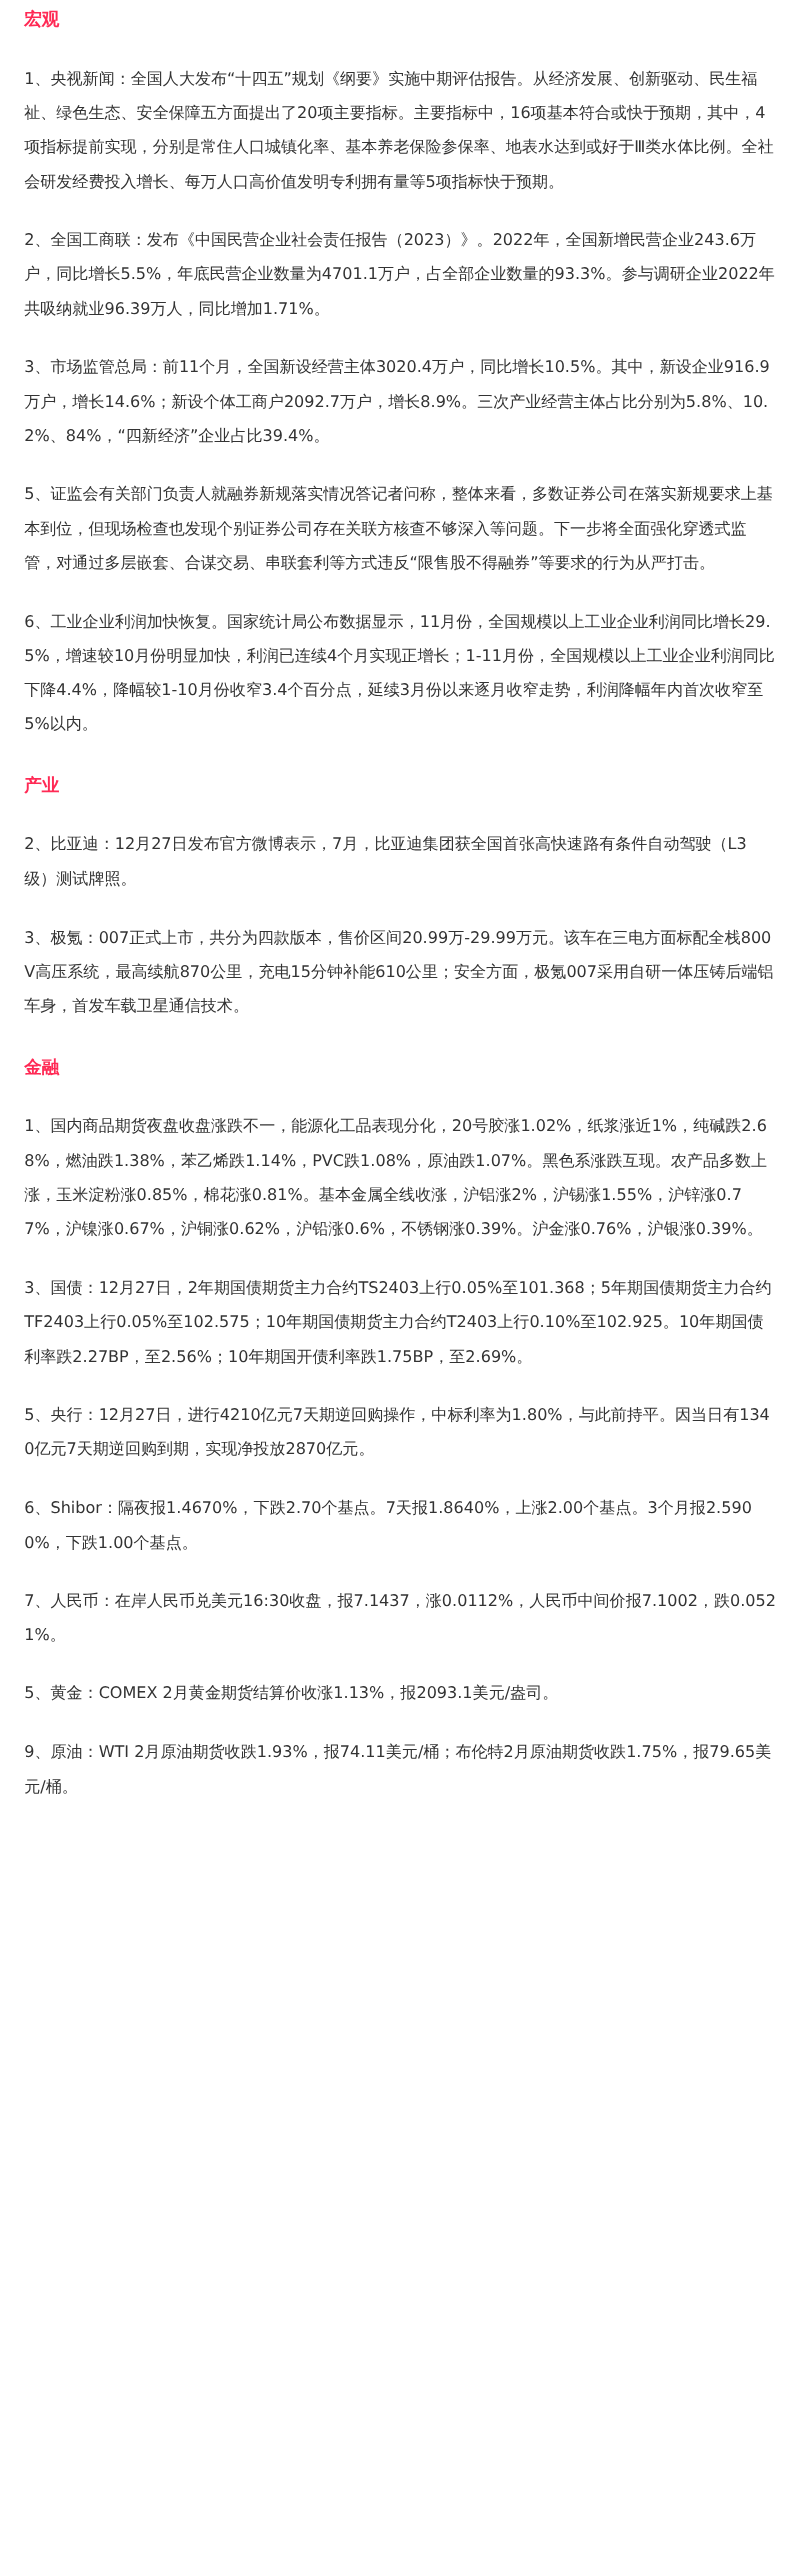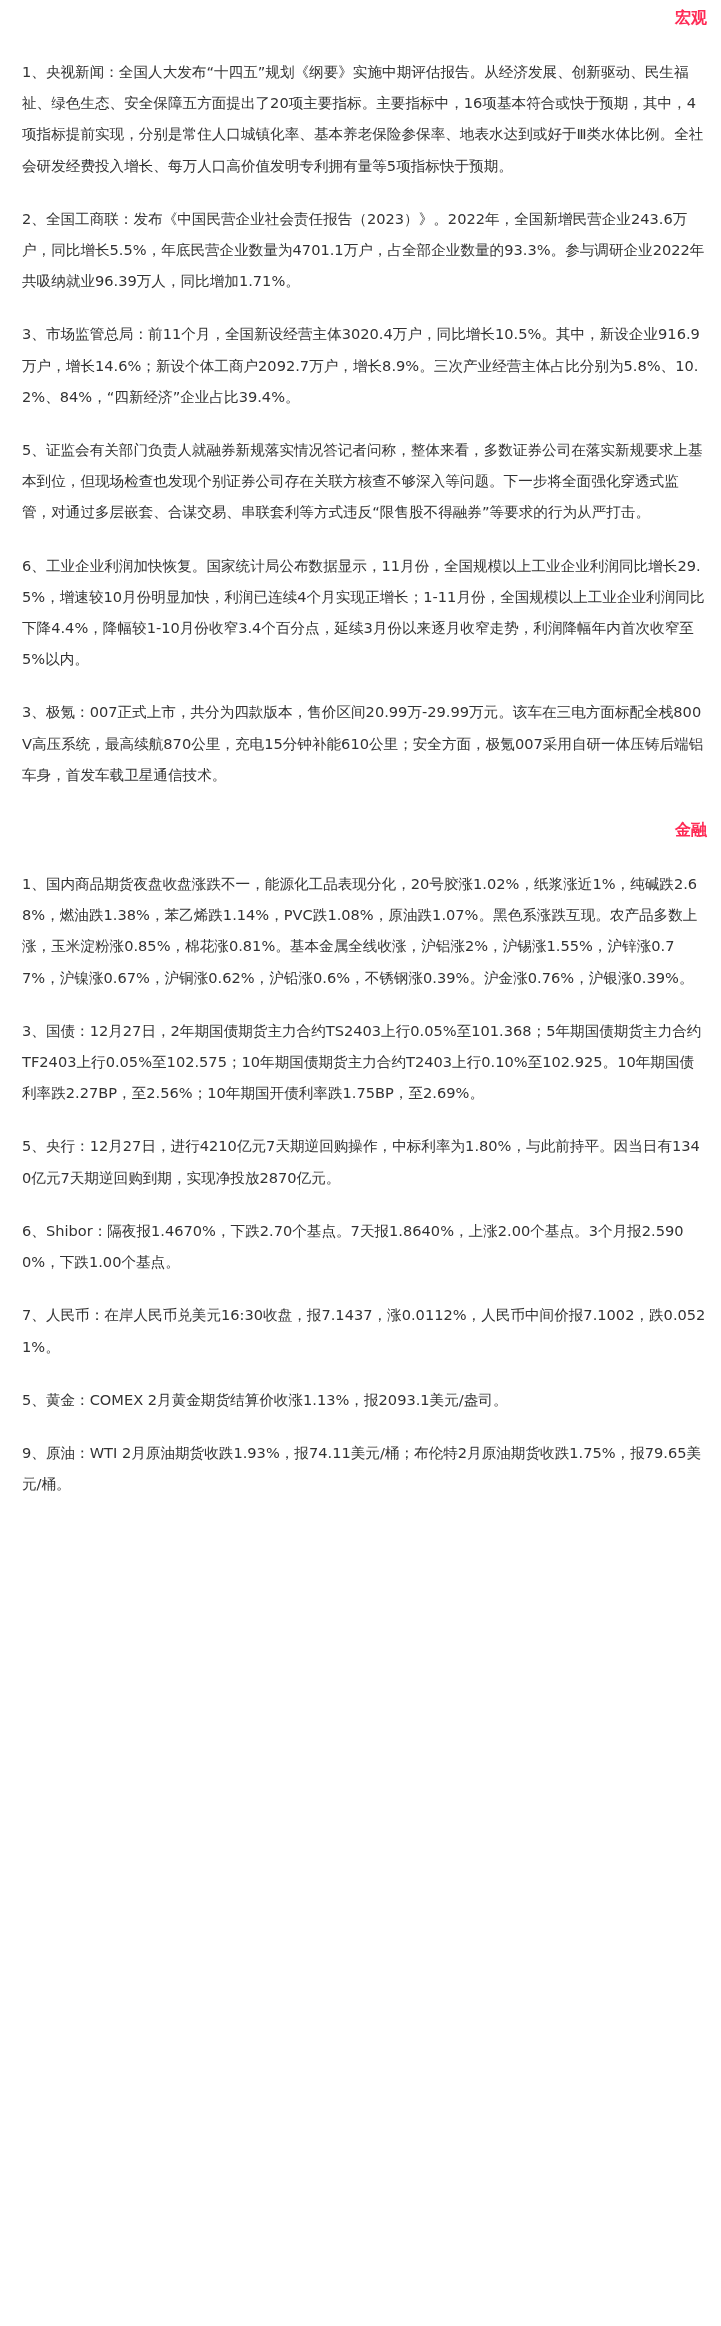--- a/index.html
+++ b/index.html
@@ -1,36 +1,38 @@
 <!DOCTYPE html>
 <html><head>
 <meta charset="utf-8">
 <style>
   html, body { margin:0; padding:0; background:#ffffff; }
   body { width:721px; font-family:"DejaVu Sans","Liberation Sans",sans-serif; color:#333333; }
   .wrap { padding:0 14px 0 22px; }
-  .section-title { text-align:right; color:#ff2a55; font-size:16px; font-weight:bold; height:32px; line-height:32px; margin:0 0 22px 0; padding-top:2px; }
+  .section-title { text-align:left; color:#ff2a55; font-size:16px; font-weight:bold; height:32px; line-height:32px; margin:0 0 22px 0; padding-top:2px; }
   .para { font-size:14.6px; line-height:31.2px; margin:0 0 22px 0; letter-spacing:0; word-break:break-all; }
   .sec { margin-bottom:6px; }
 </style>
 </head>
 <body>
 
 <div class="wrap">
 
   <div class="sec">
     <div class="section-title">宏观</div>
     <p class="para">1、央视新闻：全国人大发布“十四五”规划《纲要》实施中期评估报告。从经济发展、创新驱动、民生福祉、绿色生态、安全保障五方面提出了20项主要指标。主要指标中，16项基本符合或快于预期，其中，4项指标提前实现，分别是常住人口城镇化率、基本养老保险参保率、地表水达到或好于Ⅲ类水体比例。全社会研发经费投入增长、每万人口高价值发明专利拥有量等5项指标快于预期。</p>
     <p class="para">2、全国工商联：发布《中国民营企业社会责任报告（2023）》。2022年，全国新增民营企业243.6万户，同比增长5.5%，年底民营企业数量为4701.1万户，占全部企业数量的93.3%。参与调研企业2022年共吸纳就业96.39万人，同比增加1.71%。</p>
     <p class="para">3、市场监管总局：前11个月，全国新设经营主体3020.4万户，同比增长10.5%。其中，新设企业916.9万户，增长14.6%；新设个体工商户2092.7万户，增长8.9%。三次产业经营主体占比分别为5.8%、10.2%、84%，“四新经济”企业占比39.4%。</p>
     <p class="para">5、证监会有关部门负责人就融券新规落实情况答记者问称，整体来看，多数证券公司在落实新规要求上基本到位，但现场检查也发现个别证券公司存在关联方核查不够深入等问题。下一步将全面强化穿透式监管，对通过多层嵌套、合谋交易、串联套利等方式违反“限售股不得融券”等要求的行为从严打击。</p>
     <p class="para">6、工业企业利润加快恢复。国家统计局公布数据显示，11月份，全国规模以上工业企业利润同比增长29.5%，增速较10月份明显加快，利润已连续4个月实现正增长；1-11月份，全国规模以上工业企业利润同比下降4.4%，降幅较1-10月份收窄3.4个百分点，延续3月份以来逐月收窄走势，利润降幅年内首次收窄至5%以内。</p>
   </div>
 
   <div class="sec">
+    <div class="section-title">产业</div>
+    <p class="para">2、比亚迪：12月27日发布官方微博表示，7月，比亚迪集团获全国首张高快速路有条件自动驾驶（L3级）测试牌照。</p>
     <p class="para">3、极氪：007正式上市，共分为四款版本，售价区间20.99万-29.99万元。该车在三电方面标配全栈800V高压系统，最高续航870公里，充电15分钟补能610公里；安全方面，极氪007采用自研一体压铸后端铝车身，首发车载卫星通信技术。</p>
   </div>
 
   <div class="sec">
     <div class="section-title">金融</div>
     <p class="para">1、国内商品期货夜盘收盘涨跌不一，能源化工品表现分化，20号胶涨1.02%，纸浆涨近1%，纯碱跌2.68%，燃油跌1.38%，苯乙烯跌1.14%，PVC跌1.08%，原油跌1.07%。黑色系涨跌互现。农产品多数上涨，玉米淀粉涨0.85%，棉花涨0.81%。基本金属全线收涨，沪铝涨2%，沪锡涨1.55%，沪锌涨0.77%，沪镍涨0.67%，沪铜涨0.62%，沪铅涨0.6%，不锈钢涨0.39%。沪金涨0.76%，沪银涨0.39%。</p>
     <p class="para">3、国债：12月27日，2年期国债期货主力合约TS2403上行0.05%至101.368；5年期国债期货主力合约TF2403上行0.05%至102.575；10年期国债期货主力合约T2403上行0.10%至102.925。10年期国债利率跌2.27BP，至2.56%；10年期国开债利率跌1.75BP，至2.69%。</p>
     <p class="para">5、央行：12月27日，进行4210亿元7天期逆回购操作，中标利率为1.80%，与此前持平。因当日有1340亿元7天期逆回购到期，实现净投放2870亿元。</p>
     <p class="para">6、Shibor：隔夜报1.4670%，下跌2.70个基点。7天报1.8640%，上涨2.00个基点。3个月报2.5900%，下跌1.00个基点。</p>
     <p class="para">7、人民币：在岸人民币兑美元16:30收盘，报7.1437，涨0.0112%，人民币中间价报7.1002，跌0.0521%。</p>

